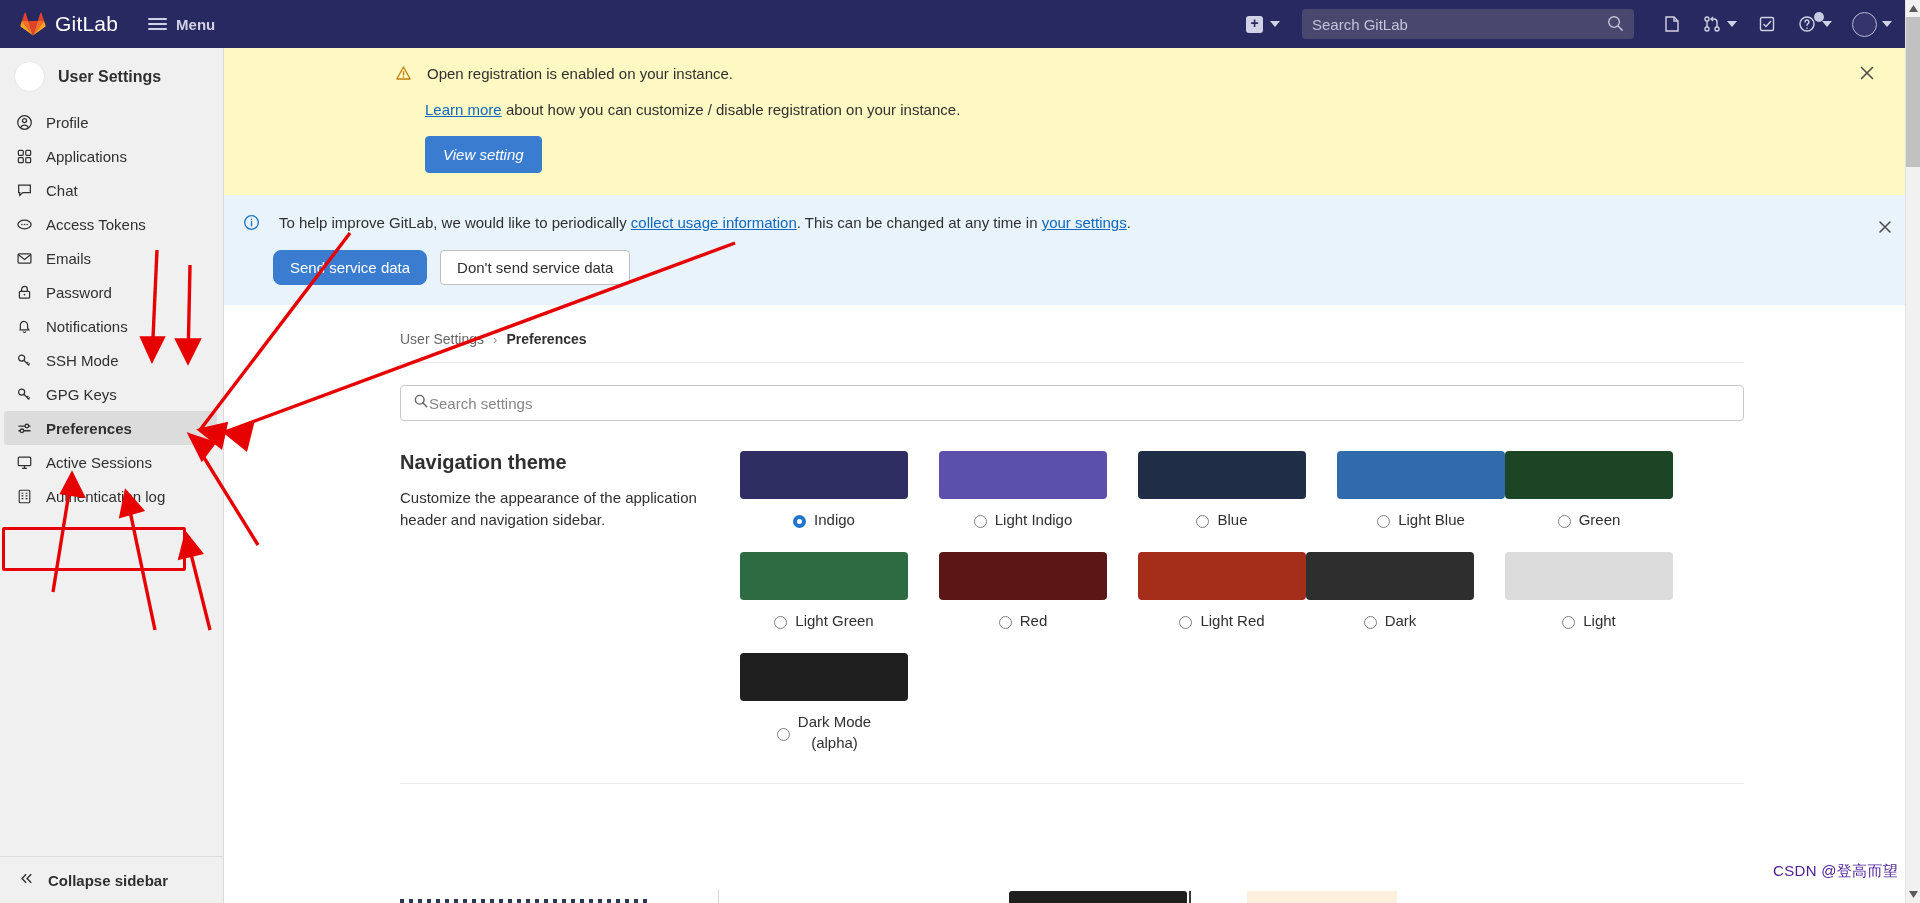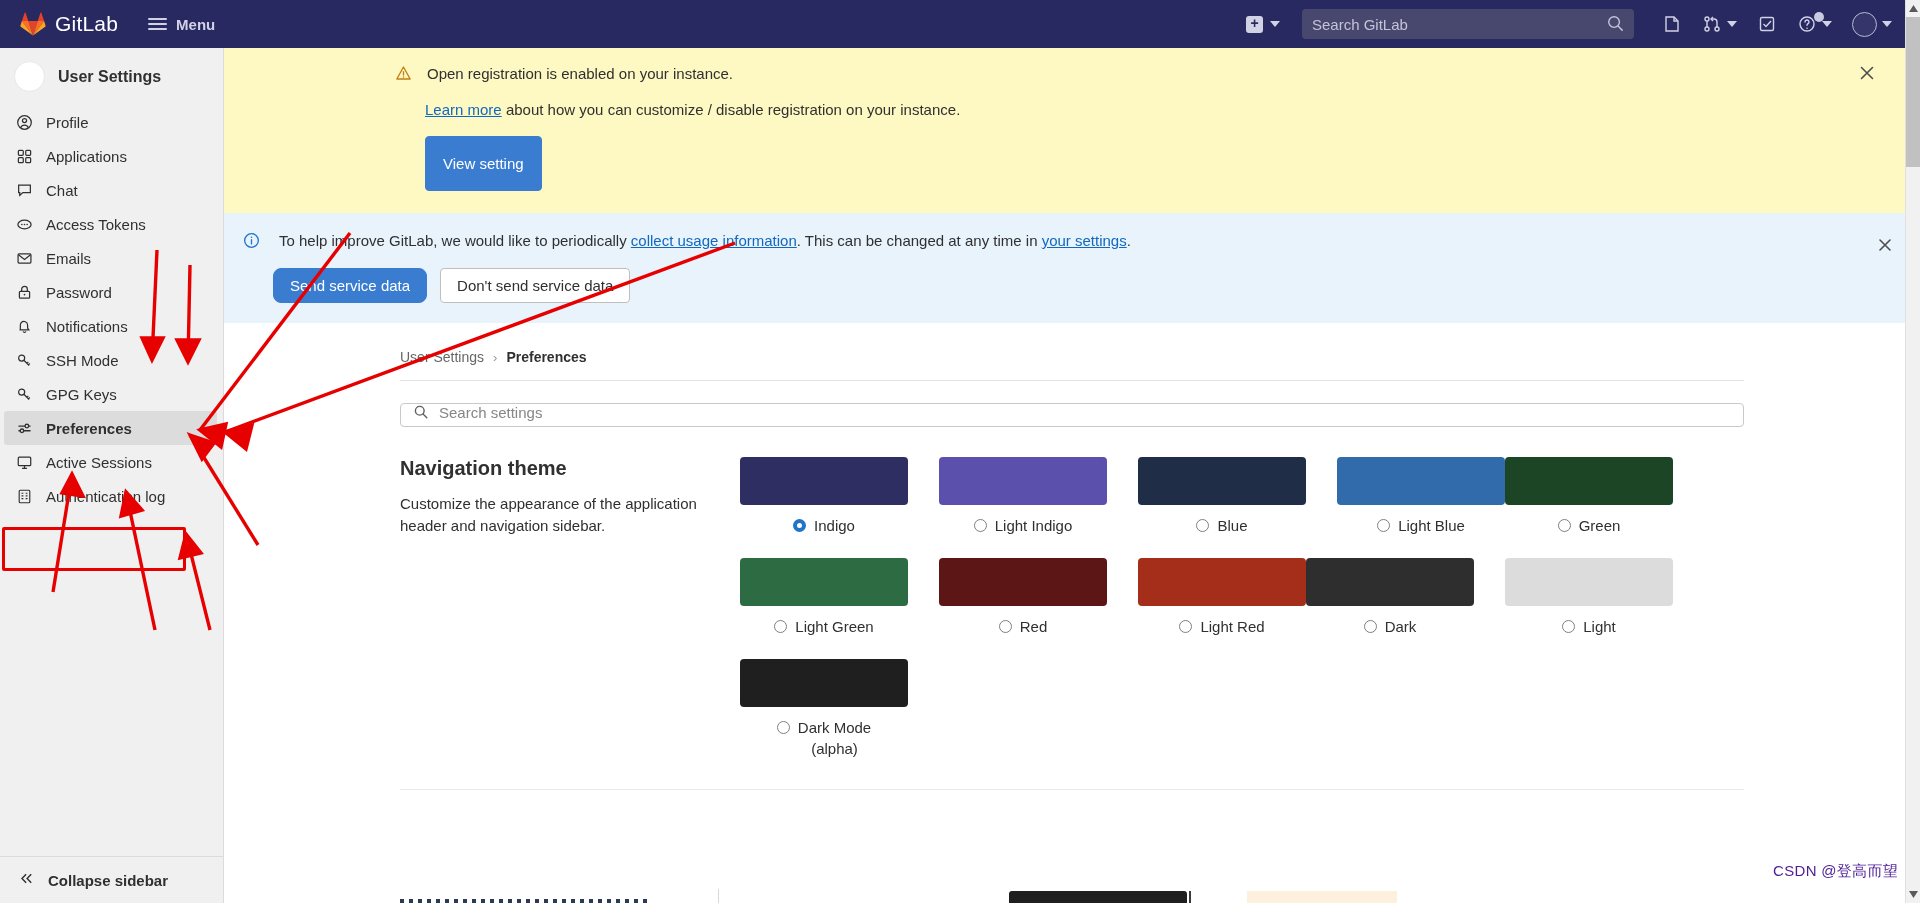--- a/index.html
+++ b/index.html
@@ -118,22 +118,22 @@
     position: relative;
   }
   .alert-inner { padding-left: 170px; padding-right: 60px; }
   .alert-row { display: flex; align-items: flex-start; gap: 14px; }
   .alert-title { font-size: 15px; color: #303030; line-height: 20px; }
   .alert-sub { font-size: 15px; color: #303030; margin-top: 13px; margin-left: 31px; line-height: 20px; }
   .alert-sub a, .alert-link { color: #1068bf; text-decoration: underline; cursor: pointer; }
   .btn-primary {
     display: inline-block; margin-top: 16px; margin-left: 31px;
     background: #3a7dd0; color: #fff;
-    font-size: 15px; padding: 18px 17px; border-radius: 4px;
-    border: 1px solid #3a7dd0; cursor: pointer;
+    font-size: 15px; padding: 9px 17px; border-radius: 4px;
+    border: 1px solid #3a7dd0; cursor: pointer; font-style: italic;
   }
   .alert-close {
     position: absolute; right: 42px; top: 14px;
     width: 22px; height: 22px; cursor: pointer;
     color: #4d4d4d;
   }
 
   .alert-info {
     background: #e9f3fc;
     padding: 18px 0 20px 0; position: relative;
@@ -157,38 +157,38 @@
     display: flex; align-items: center; gap: 9px;
     font-size: 14px; color: #666; padding-left: 176px;
   }
   .breadcrumb .crumb-link { color: #666; cursor: pointer; }
   .breadcrumb .sep { color: #999; font-size: 13px; }
   .breadcrumb .crumb-cur { color: #303030; font-weight: 600; }
   .bc-rule { height: 1px; background: #e4e4e4; margin: 15px 176px 0 176px; }
 
   .search-settings {
     margin: 22px 176px 0 176px;
-    height: 24px; border: 1px solid #c9c9c9; border-radius: 4px;
-    display: flex; gap: 10px; padding: 0 12px;
+    height: 36px; border: 1px solid #c9c9c9; border-radius: 4px;
+    display: flex; align-items: center; padding: 0 12px;
     cursor: text;
   }
   .search-settings .ph { color: #868686; font-size: 15px; }
 
   .section { display: flex; margin: 30px 176px 0 176px; }
   .section-desc { width: 340px; flex: 0 0 340px; padding-right: 30px; }
   .section-h { font-size: 20px; font-weight: 600; color: #303030; margin-bottom: 13px; }
   .section-p { font-size: 15px; color: #303030; line-height: 22px; }
 
   .themes { flex: 1 1 auto; display: flex; flex-wrap: wrap; gap: 0; }
   .theme-cell {
     width: 168px; margin-right: 31px; margin-bottom: 22px;
   }
   .swatch { height: 48px; border-radius: 4px; }
   .theme-label {
-    margin-top: 10px; display: flex; align-items: flex-start; justify-content: center;
+    margin-top: 10px; display: flex; align-items: center; justify-content: center;
     gap: 8px; font-size: 15px; color: #303030; cursor: pointer;
   }
   .radio {
     width: 13px; height: 13px; border-radius: 50%;
     border: 1px solid #808080; background: #fff; flex: 0 0 13px;
     margin-top: 4px;
   }
   .radio.checked { border: 4px solid #1f75cb; background: #fff; }
   .theme-label .txt { text-align: center; line-height: 21px; }
 

